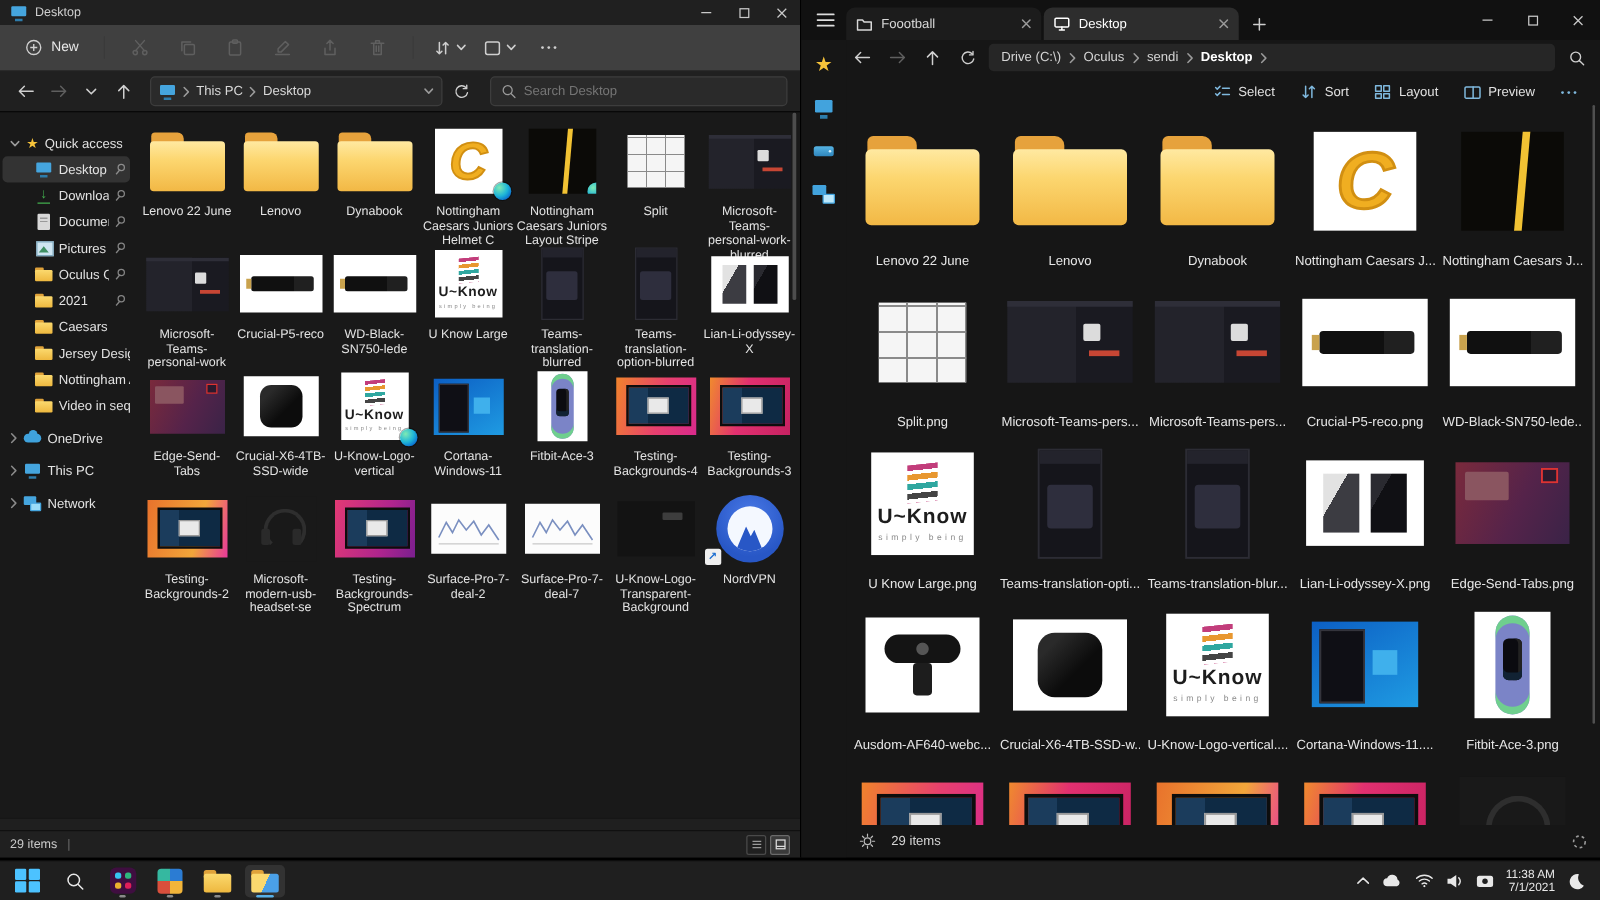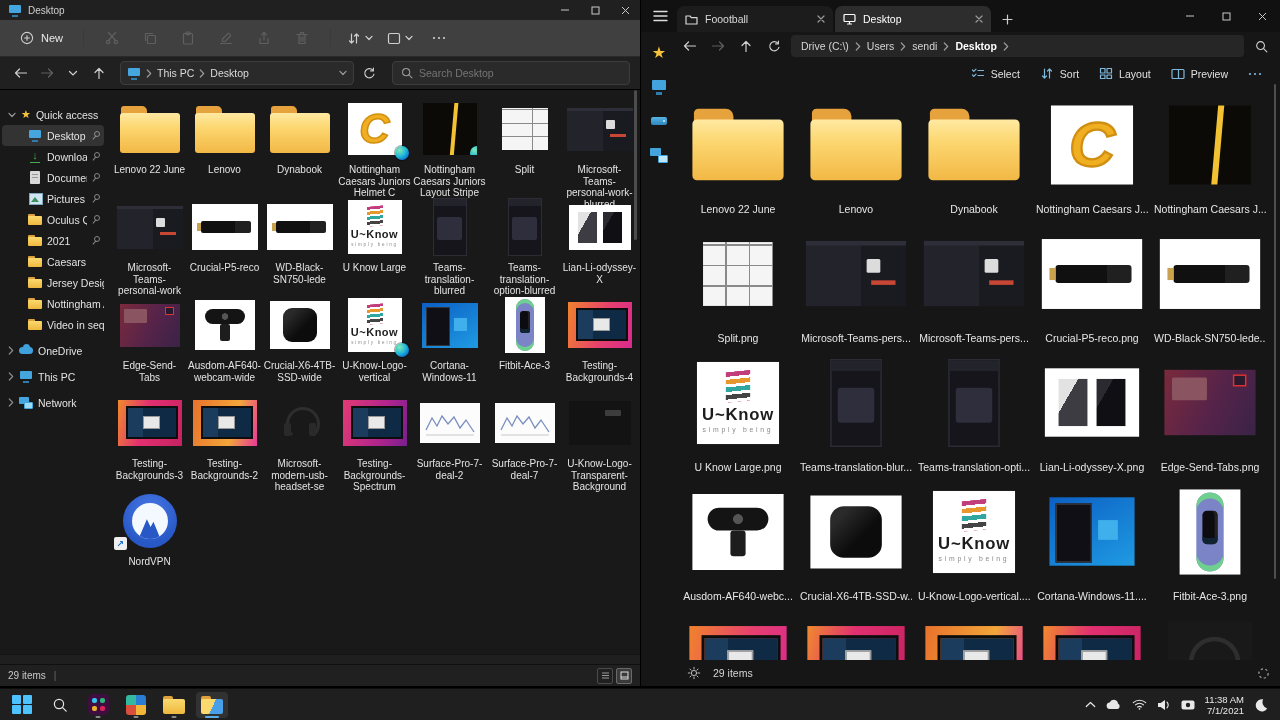--- a/index.html
+++ b/index.html
@@ -558,26 +558,20 @@
               <div class="tlabel">Lian-Li-odyssey-X</div>
             </div>
             <div class="tile">
               <div class="twrap">
                 <div class="thumb t-edge"></div>
               </div>
               <div class="tlabel">Edge-Send-Tabs</div>
             </div>
             <div class="tile">
               <div class="twrap">
-                <div class="thumb t-webcam"></div>
-              </div>
-              <div class="tlabel">Ausdom-AF640-webcam-wide</div>
-            </div>
-            <div class="tile">
-              <div class="twrap">
                 <div class="thumb t-ssdsq"></div>
               </div>
               <div class="tlabel">Crucial-X6-4TB-SSD-wide</div>
             </div>
             <div class="tile">
               <div class="twrap">
                 <div class="thumb t-uknow">
                   <span class="uk-bars"></span>
                   <span class="uk-text">U~Know</span>
                   <span class="uk-sub">simply being</span>
@@ -794,21 +788,21 @@
                 <path d="M11.2 1.2v3h-3"></path>
               </svg>
             </span>
           <div class="bc-pill" id="rw-crumbs">
               <span>Drive (C:\)</span>
               <span class="crumb-sep ic">
                 <svg width="6" height="9" viewBox="0 0 6 9" fill="none" stroke="currentColor" stroke-width="1.2" stroke-linecap="round" stroke-linejoin="round">
                   <path d="M1.3 1L4.7 4.5 1.3 8"></path>
                 </svg>
               </span>
-              <span>Users</span>
+              <span>Oculus</span>
               <span class="crumb-sep ic">
                 <svg width="6" height="9" viewBox="0 0 6 9" fill="none" stroke="currentColor" stroke-width="1.2" stroke-linecap="round" stroke-linejoin="round">
                   <path d="M1.3 1L4.7 4.5 1.3 8"></path>
                 </svg>
               </span>
               <span>sendi</span>
               <span class="crumb-sep ic">
                 <svg width="6" height="9" viewBox="0 0 6 9" fill="none" stroke="currentColor" stroke-width="1.2" stroke-linecap="round" stroke-linejoin="round">
                   <path d="M1.3 1L4.7 4.5 1.3 8"></path>
                 </svg>
@@ -945,27 +939,27 @@
                     <span class="uk-text">U~Know</span>
                     <span class="uk-sub">simply being</span>
                   </div>
                 </div>
                 <div class="rtlabel">U Know Large.png</div>
               </div>
               <div class="rtile">
                 <div class="rtwrap">
                   <div class="thumb t-phone"></div>
                 </div>
+                <div class="rtlabel">Teams-translation-opti...</div>
+              </div>
+              <div class="rtile">
+                <div class="rtwrap">
+                  <div class="thumb t-phone"></div>
+                </div>
                 <div class="rtlabel">Teams-translation-blur...</div>
-              </div>
-              <div class="rtile">
-                <div class="rtwrap">
-                  <div class="thumb t-phone"></div>
-                </div>
-                <div class="rtlabel">Teams-translation-opti...</div>
               </div>
               <div class="rtile">
                 <div class="rtwrap">
                   <div class="thumb t-cases"></div>
                 </div>
                 <div class="rtlabel">Lian-Li-odyssey-X.png</div>
               </div>
               <div class="rtile">
                 <div class="rtwrap">
                   <div class="thumb t-edge"></div>

